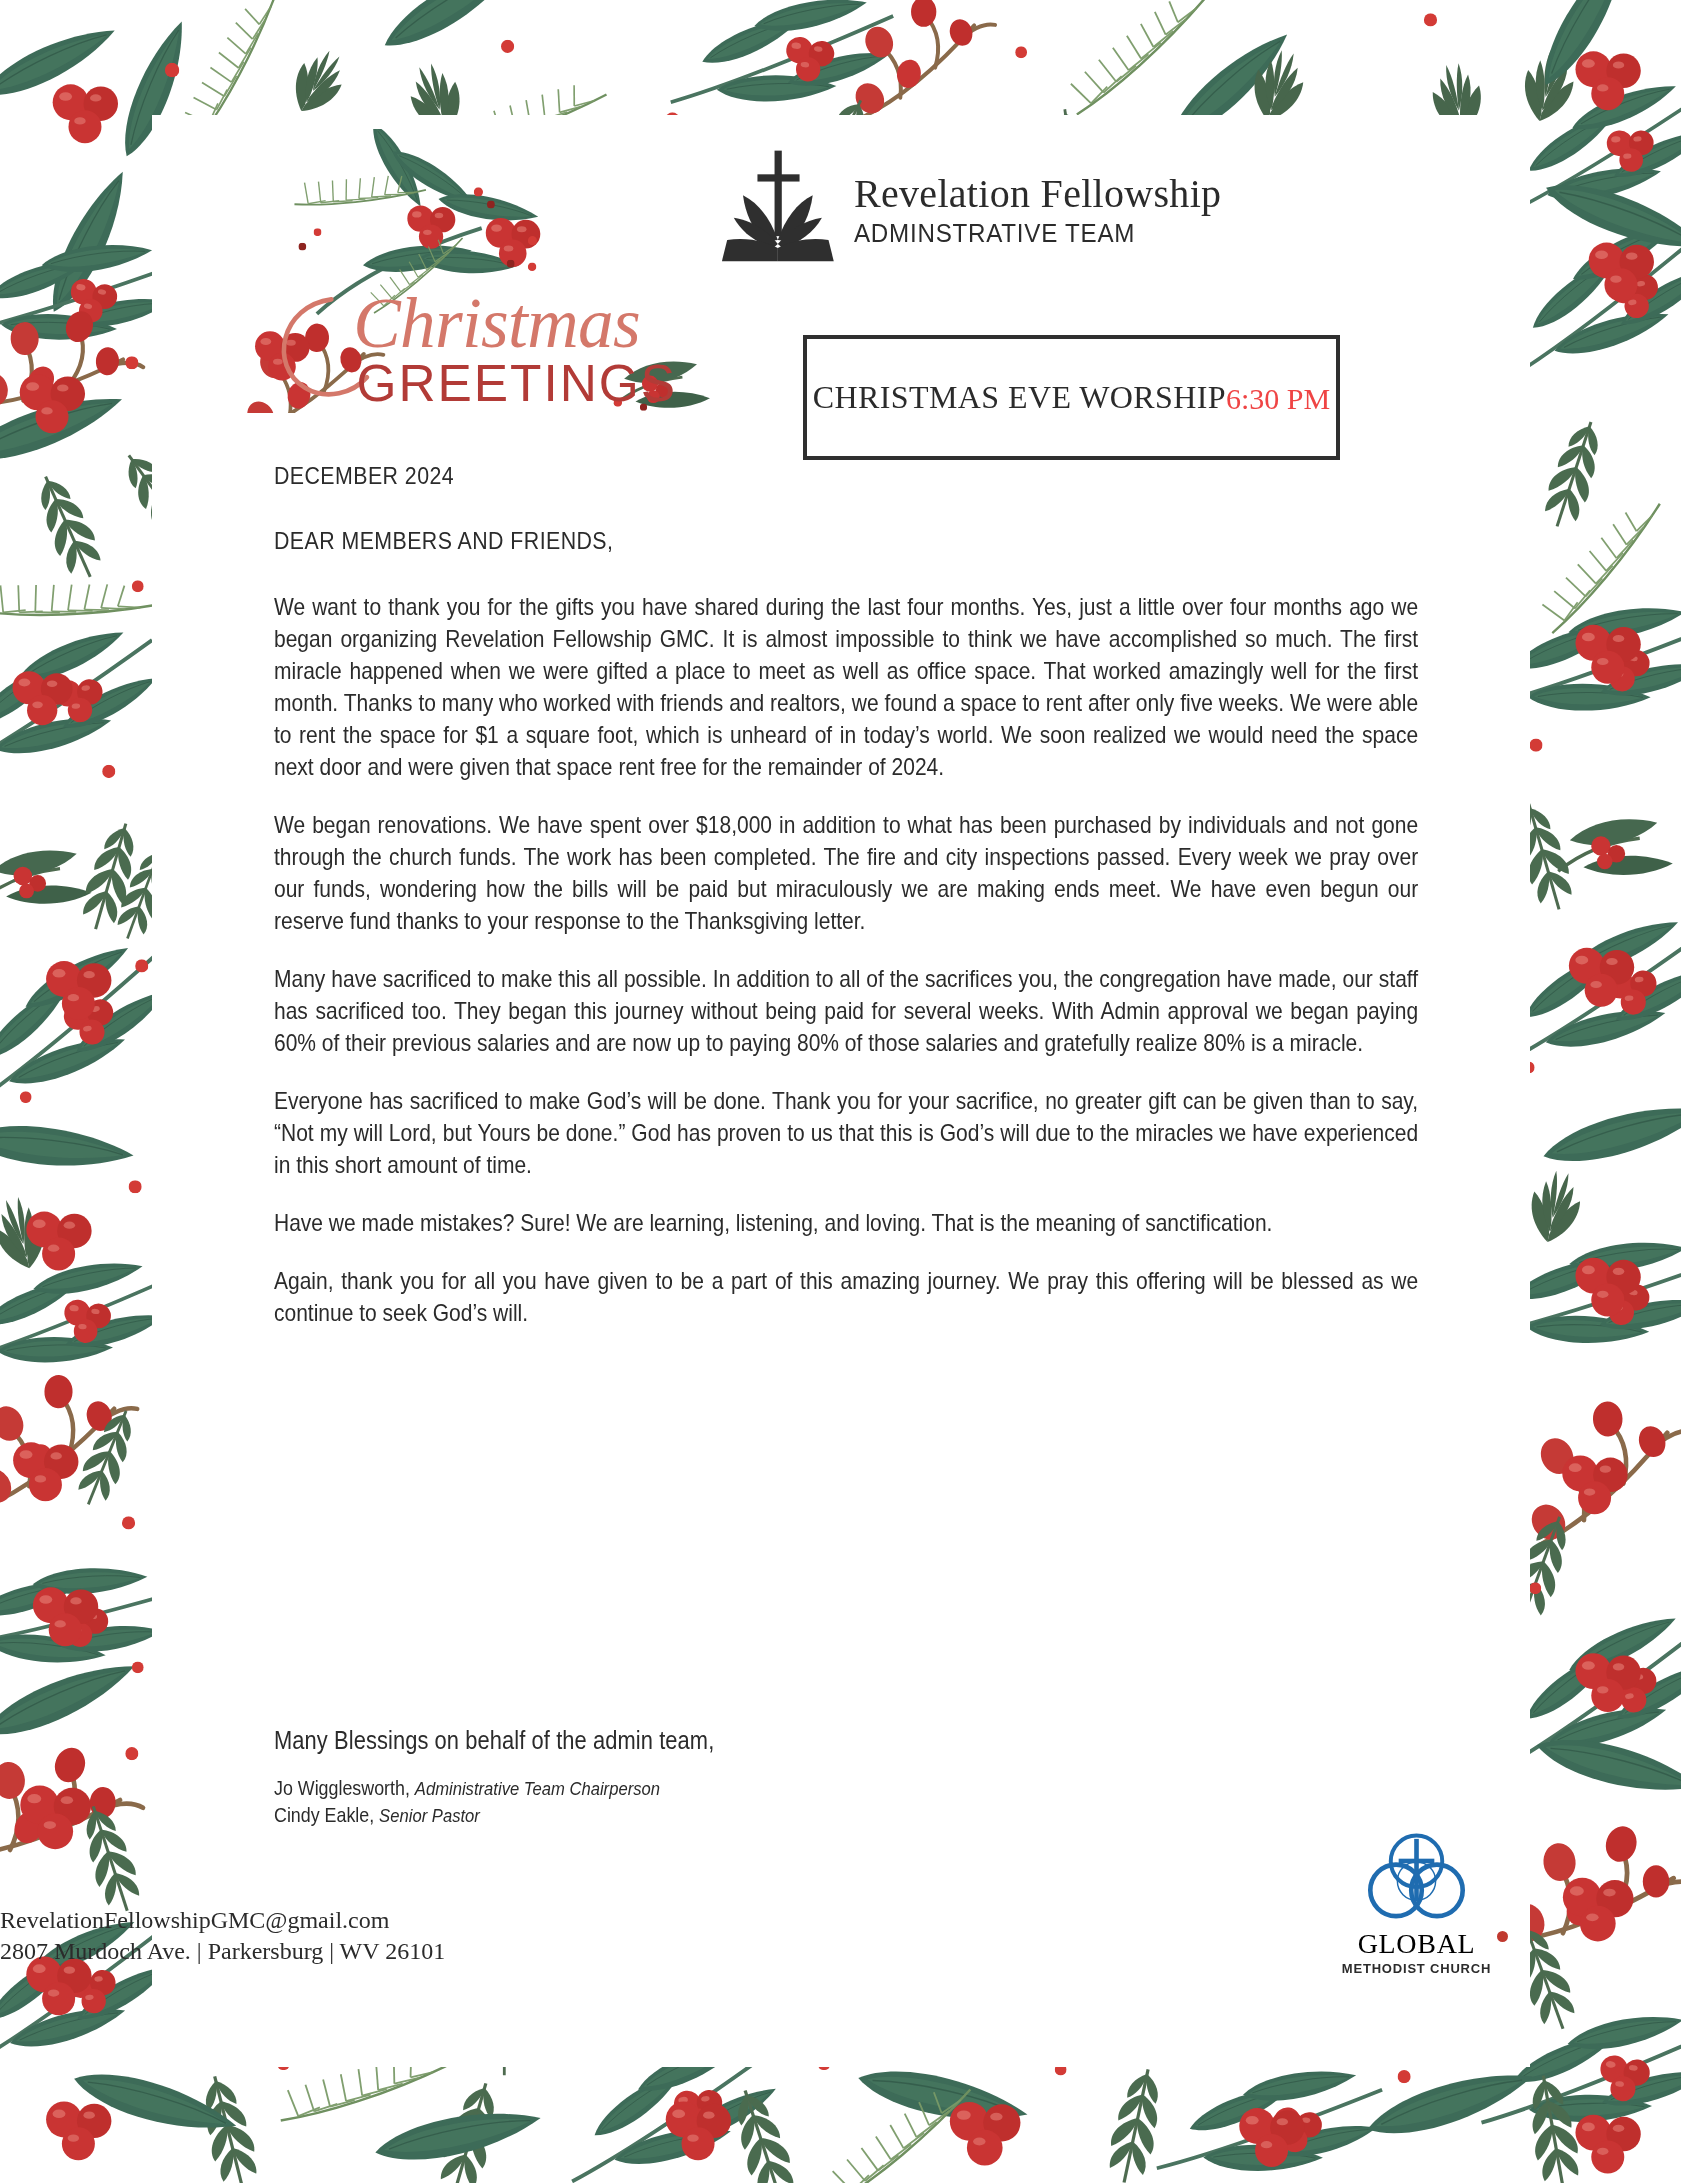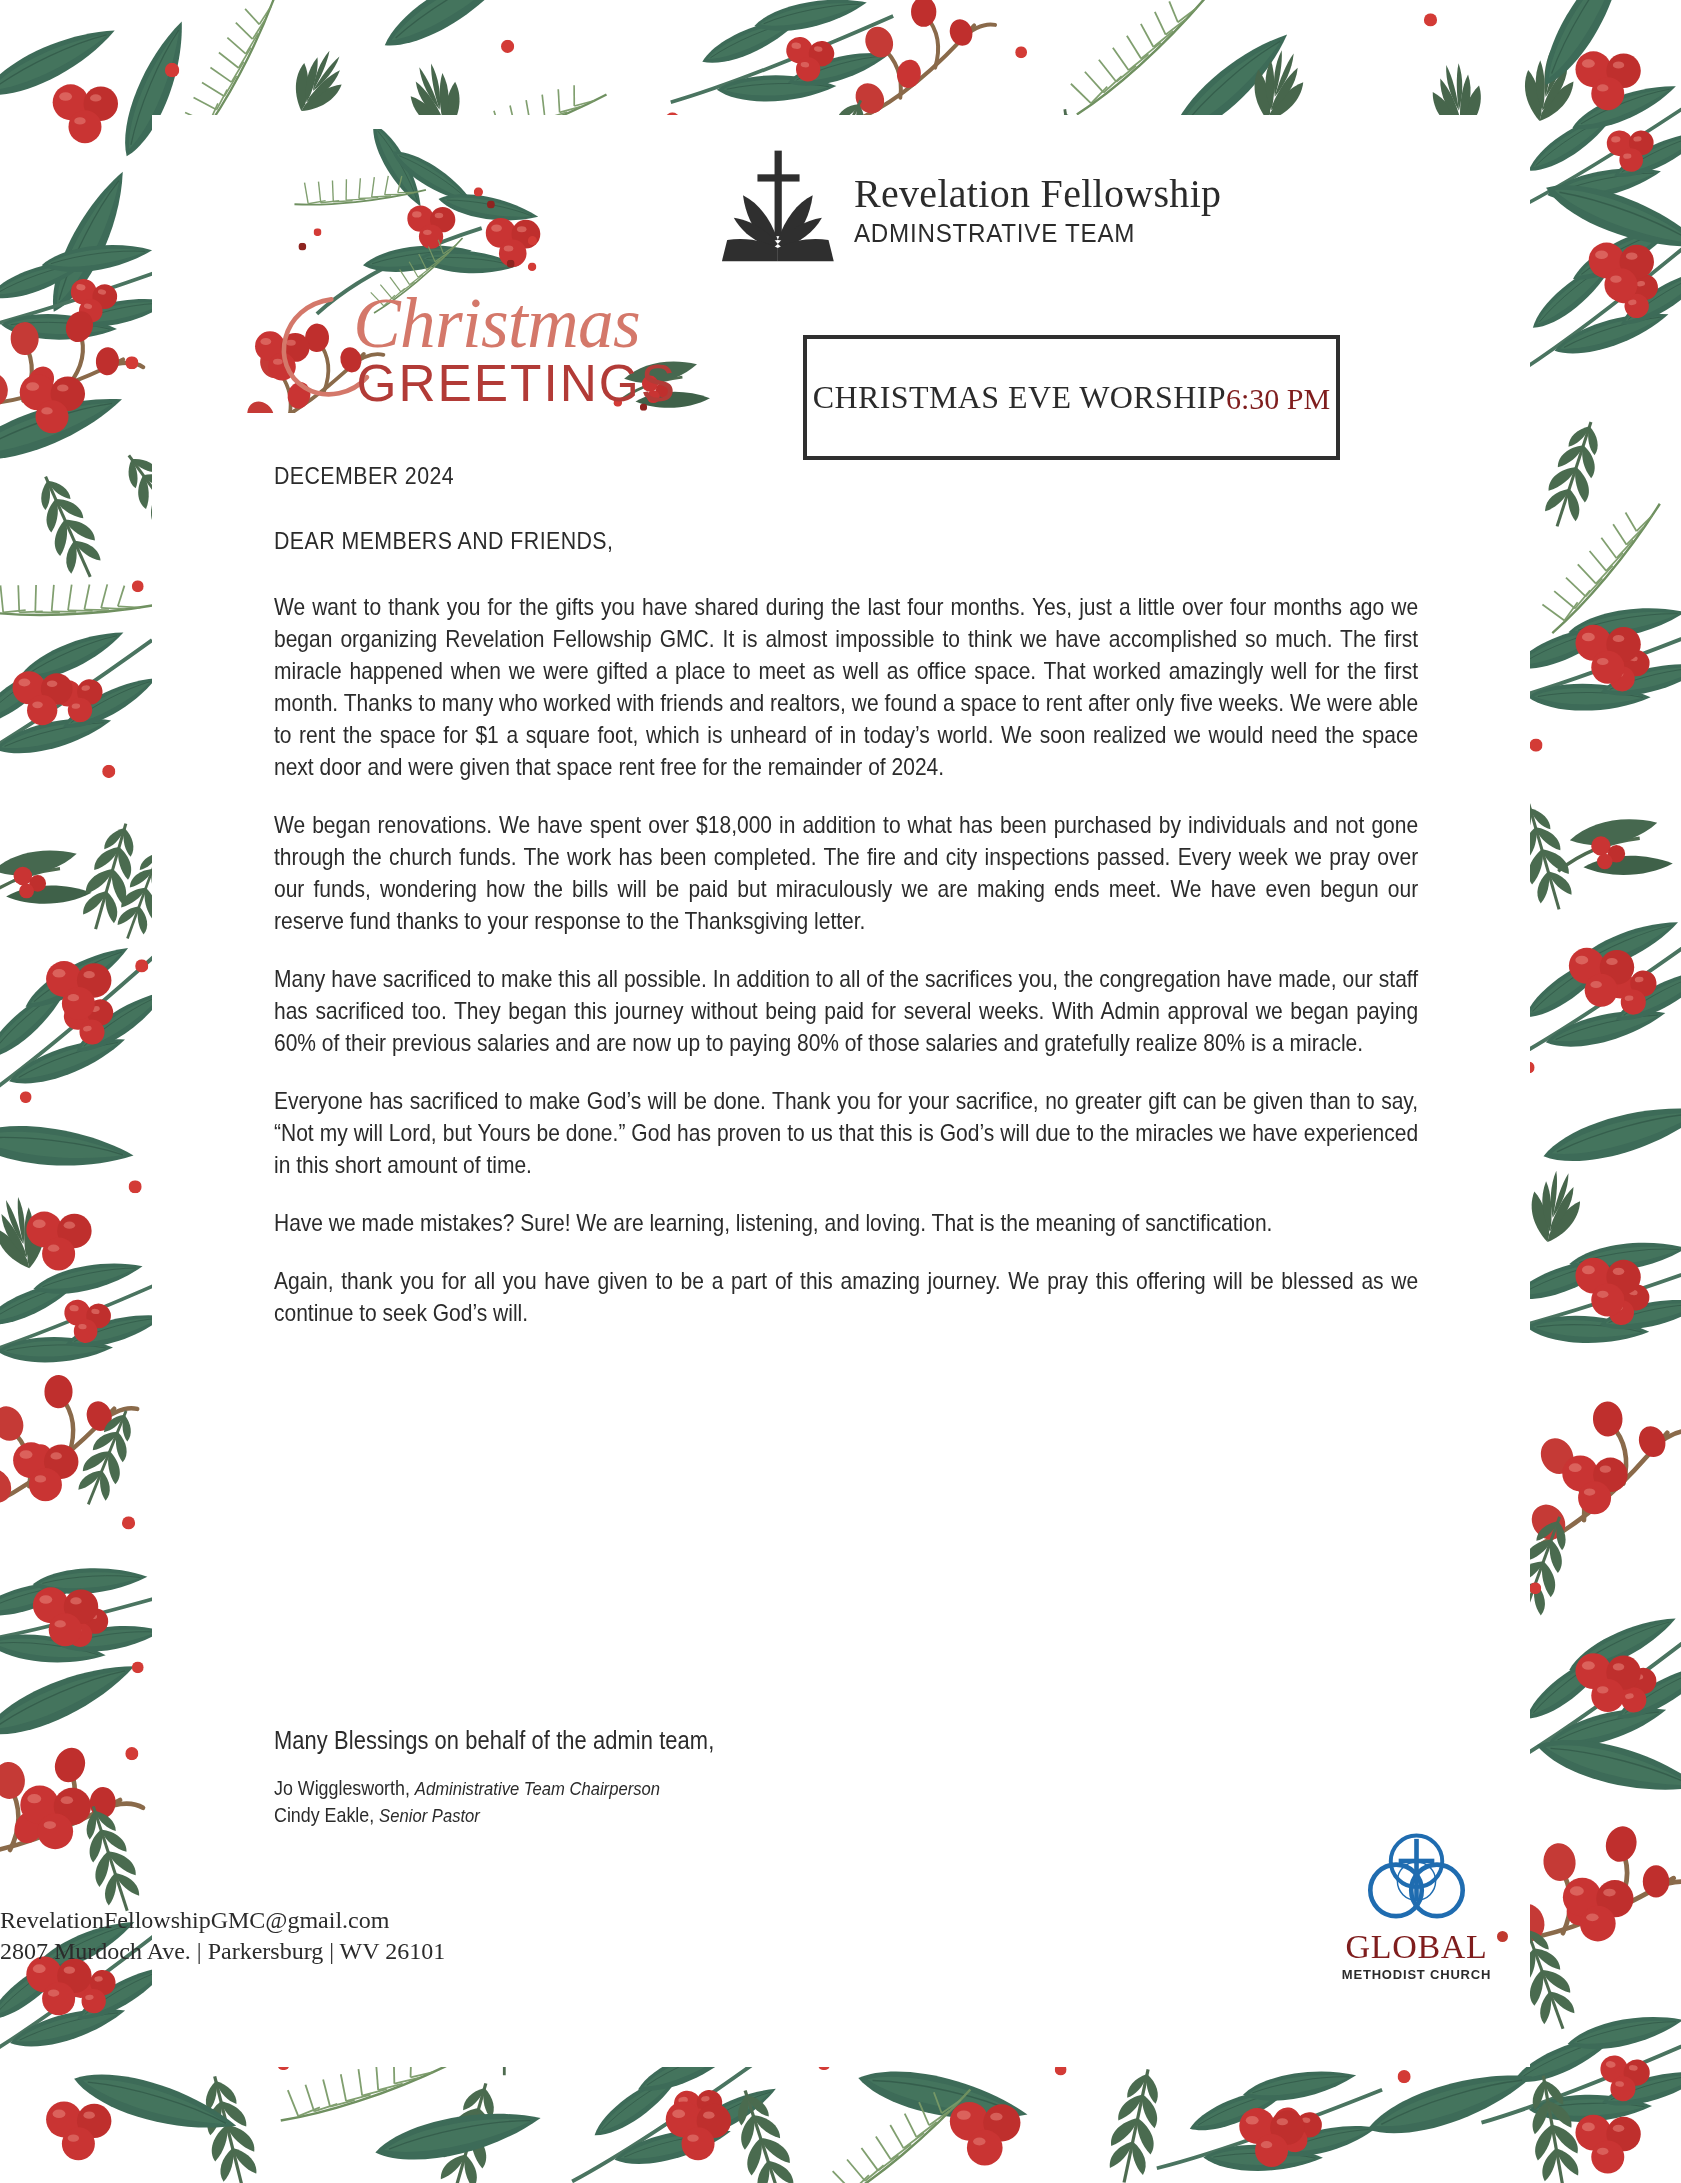--- a/index.html
+++ b/index.html
@@ -107,21 +107,21 @@
   #worship-box .wb-line1 {
     font-family: "Liberation Serif", serif;
     font-size: 32px;
     color: #2b2b2b;
     letter-spacing: 0.4px;
     line-height: 1.15;
   }
   #worship-box .wb-line2 {
     font-family: "Liberation Serif", serif;
     font-size: 30px;
-    color: #7f1d1d;
+    color: #ef4444;
     line-height: 1.2;
     margin-top: 2.6px;
   }
 
   
   #letter {
     position: absolute;
     left: 274px;
     top: 462px;
     width: 1145px;
@@ -196,22 +196,22 @@
     position: absolute;
     left: 1321px;
     top: 1827px;
     width: 191px;
     text-align: center;
   }
   #gmc-logo .gmc-mark { width: 99px; height: 99px; margin: 0 auto; }
   #gmc-logo .gmc-mark svg { display:block; width:100%; height:100%; }
   #gmc-logo .gmc-global {
     font-family: "Liberation Serif", serif;
-    font-size: 34px;
-    color: #7f1d1d;
+    font-size: 28px;
+    color: #000000;
     letter-spacing: 0.7px;
     line-height: 1;
     margin-top: 4px;
     text-align: center;
   }
   #gmc-logo .gmc-sub {
     font-family: "Liberation Sans", sans-serif;
     font-weight: bold;
     font-size: 13px;
     letter-spacing: 0.8px;

